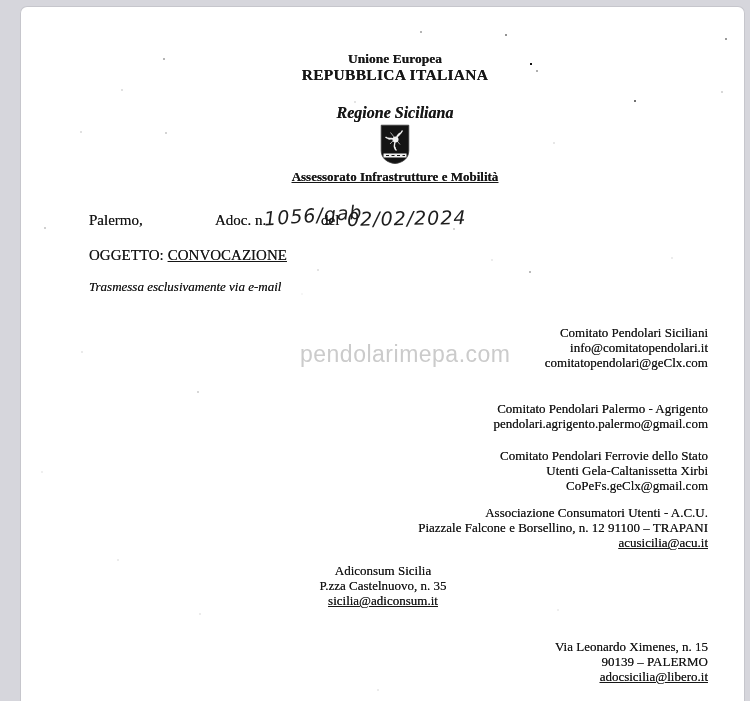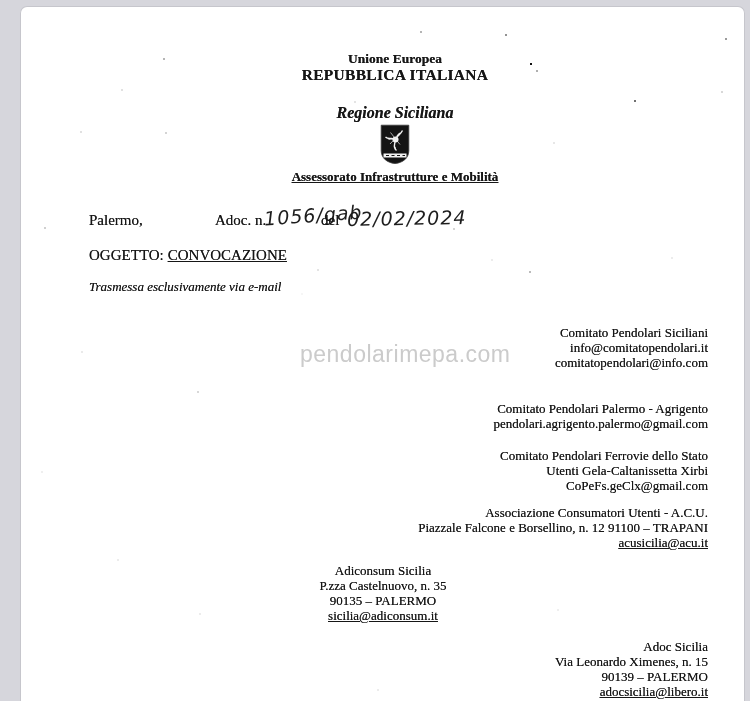--- a/index.html
+++ b/index.html
@@ -104,44 +104,42 @@
     <div class="subject txt">
       <span>OGGETTO:</span><span class="val">CONVOCAZIONE</span>
     </div>
 
     <div class="note txt">Trasmessa esclusivamente via e-mail</div>
 
     <div class="recips">
         <div class="recipient-block rb0">
           <div class="rline">Comitato Pendolari Siciliani</div>
           <div class="rline">info@comitatopendolari.it</div>
-          <div class="rline">comitatopendolari@info.com</div>
+          <div class="rline">comitatopendolari@geClx.com</div>
         </div>
         <div class="recipient-block rb1">
           <div class="rline">Comitato Pendolari Palermo - Agrigento</div>
           <div class="rline">pendolari.agrigento.palermo@gmail.com</div>
         </div>
         <div class="recipient-block rb2">
           <div class="rline">Comitato Pendolari Ferrovie dello Stato</div>
           <div class="rline">Utenti Gela-Caltanissetta Xirbi</div>
           <div class="rline">CoPeFs.geClx@gmail.com</div>
         </div>
         <div class="recipient-block rb3">
           <div class="rline">Associazione Consumatori Utenti - A.C.U.</div>
           <div class="rline">Piazzale Falcone e Borsellino, n. 12 91100 – TRAPANI</div>
           <div class="rline u">acusicilia@acu.it</div>
         </div>
         <div class="recipient-block rb4">
           <div class="rline">Adiconsum Sicilia</div>
           <div class="rline">P.zza Castelnuovo, n. 35</div>
-          <div class="rline">90135 – PALERMO</div>
           <div class="rline u">sicilia@adiconsum.it</div>
         </div>
         <div class="recipient-block rb5">
-          <div class="rline">Adoc Sicilia</div>
           <div class="rline">Via Leonardo Ximenes, n. 15</div>
           <div class="rline">90139 – PALERMO</div>
           <div class="rline u">adocsicilia@libero.it</div>
         </div>
       </div>
   </div>
 
   <div class="watermark">pendolarimepa.com</div>
 </div>
 

